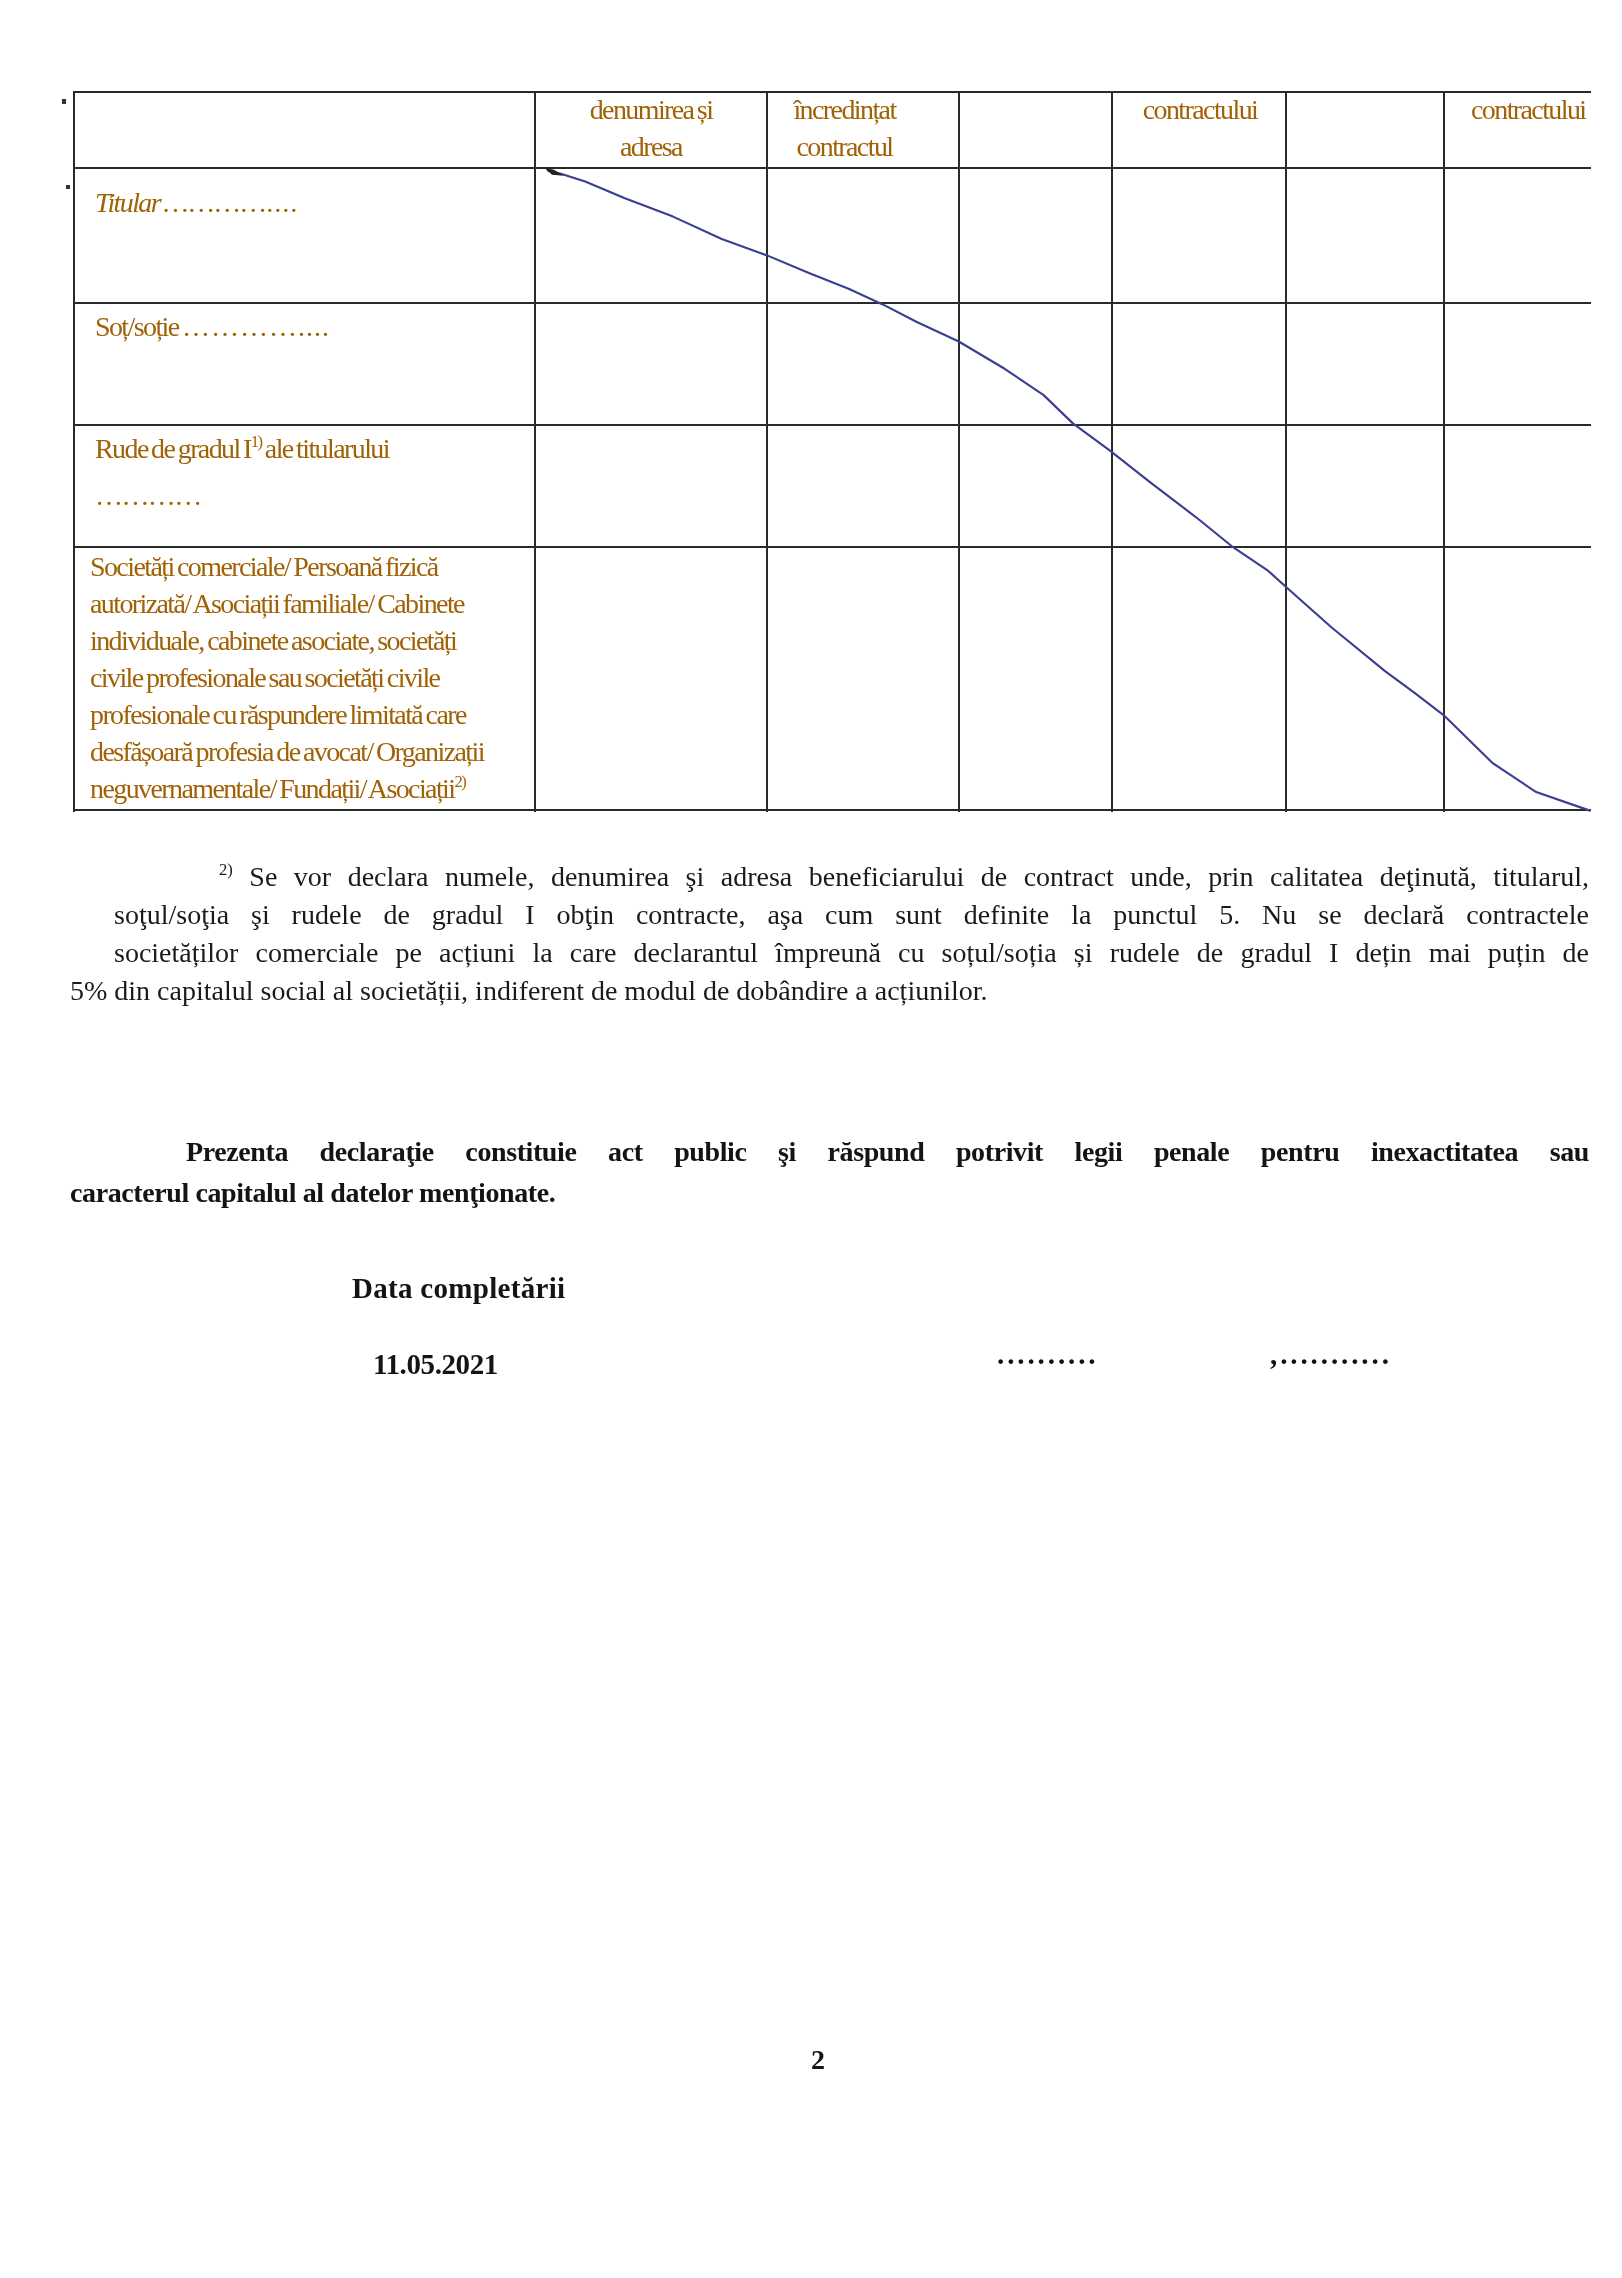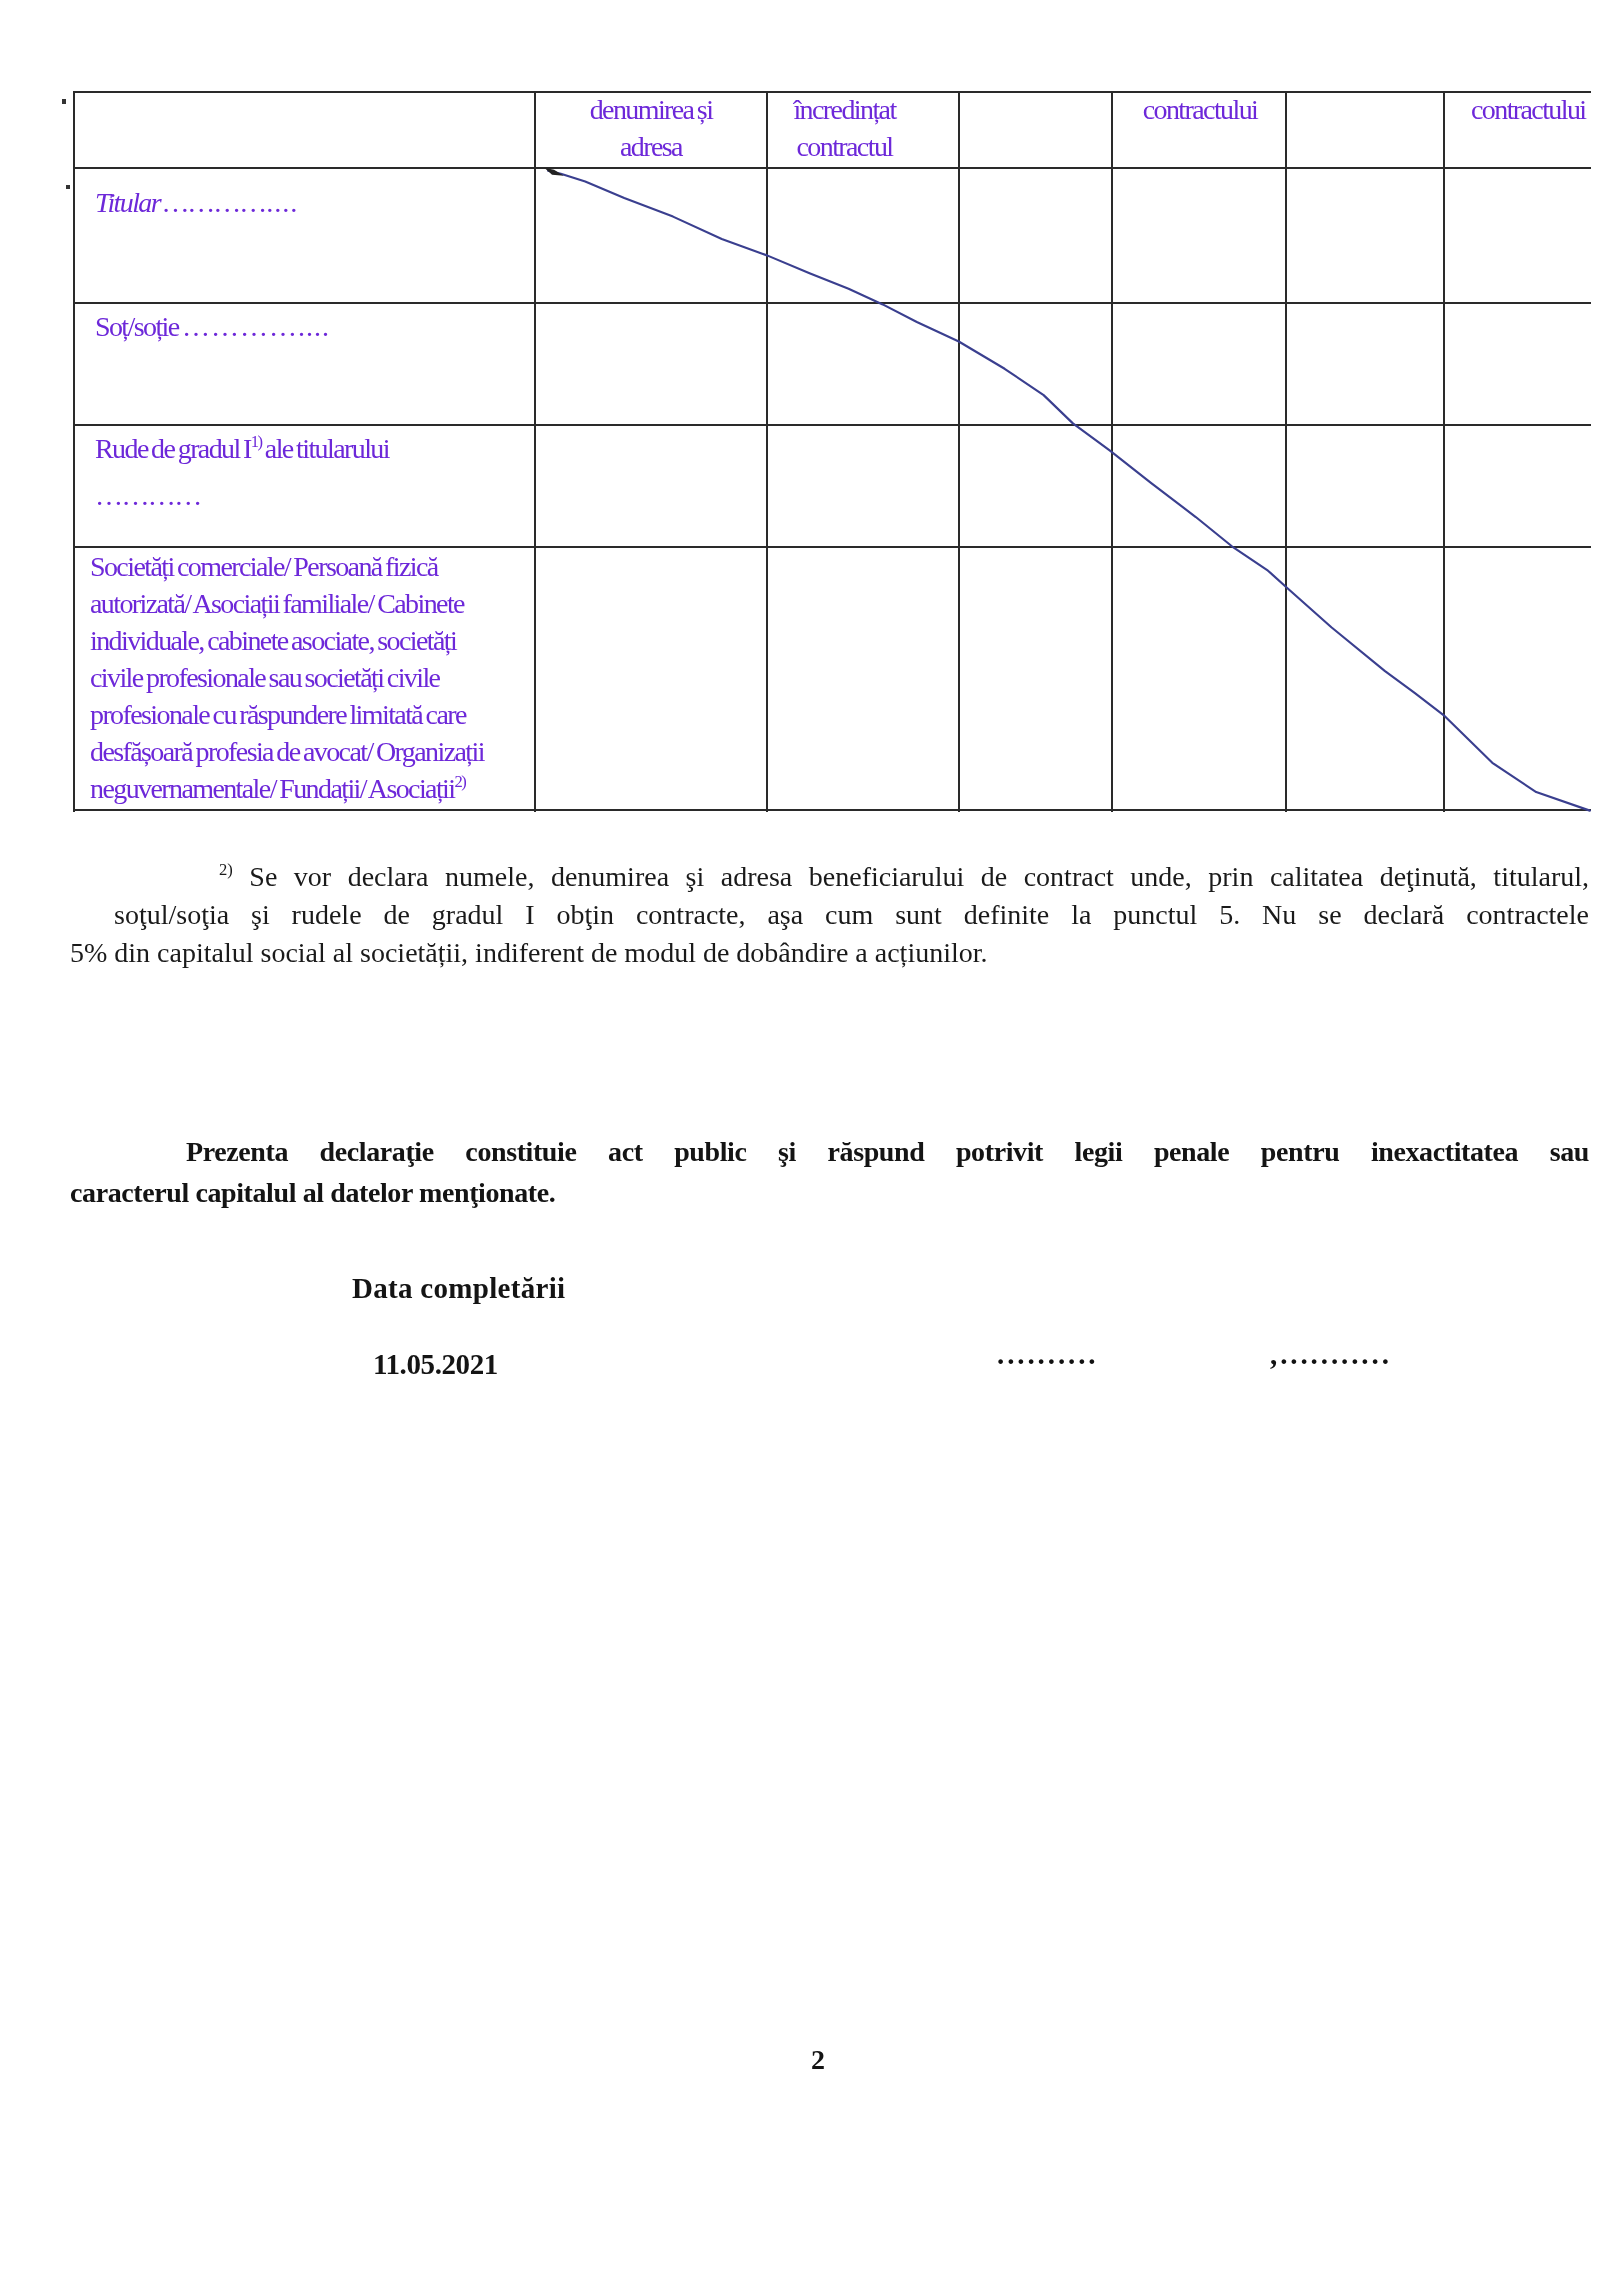--- a/index.html
+++ b/index.html
@@ -1,20 +1,20 @@
 <!DOCTYPE html>
 <html><head>
 <meta charset="utf-8">
 <style>
   html, body { margin: 0; padding: 0; background: #ffffff; }
   body { width: 1623px; height: 2278px; position: relative; overflow: hidden; font-family: "Liberation Serif", serif; color: #141414; }
   .abs { position: absolute; }
   .hline { position: absolute; height: 2px; background: #2a2a2a; }
   .vline { position: absolute; width: 2px; background: #2a2a2a; }
-  .cond { font-family: "Liberation Serif", serif; font-size: 28px; letter-spacing: -1.6px; word-spacing: -2px; line-height: 37px; white-space: nowrap; color: #6d28d9; }
+  .cond { font-family: "Liberation Serif", serif; font-size: 28px; letter-spacing: -1.6px; word-spacing: -2px; line-height: 37px; white-space: nowrap; color: #a16207; }
   .hdr { text-align: center; }
   .mark { position: absolute; width: 3.9px; height: 4.9px; background: #333; }
   .foot { position: absolute; left: 70px; width: 1519px; font-size: 28px; line-height: 38px; text-align: justify; color: #1a1a1a; }
   .foot .line { display: block; white-space: nowrap; }
   .just { text-align: justify; text-align-last: justify; white-space: normal !important; margin-left: 44px; }
   sup { font-size: 16.6px; line-height: 0; vertical-align: 10.7px; }
   .bold { font-weight: bold; font-family: "Liberation Serif", serif; font-size: 28px; letter-spacing: -0.4px; }
   .dots { position: absolute; font-family: "Liberation Serif", serif; font-weight: bold; font-size: 29px; letter-spacing: 2.9px; color: #111; }
 </style>
 </head>
@@ -85,20 +85,21 @@
     <path d="M558,172 L568,174 L578,180 L566,179 Z" fill="#222"></path>
   </svg>
 </div>
 
 <div class="foot" style="top:858px;">
   <span class="line just" style="padding-left:105px;">
     <sup>2)</sup>
     <span>Se vor declara numele, denumirea şi adresa beneficiarului de contract unde, prin calitatea deţinută, titularul,</span>
   </span>
   <span class="line just">soţul/soţia şi rudele de gradul I obţin contracte, aşa cum sunt definite la punctul 5. Nu se declară contractele</span>
+  <span class="line just">societăților comerciale pe acțiuni la care declarantul împreună cu soțul/soția și rudele de gradul I dețin mai puțin de</span>
   <span class="line">5% din capitalul social al societății, indiferent de modul de dobândire a acțiunilor.</span>
 </div>
 
 <div class="abs bold" style="left:70px; top:1131px; width:1519px; line-height:41px;">
   <div class="just" style="padding-left:72px; word-spacing:5.9px;">Prezenta declaraţie constituie act public şi răspund potrivit legii penale pentru inexactitatea sau</div>
   <div>caracterul capitalul al datelor menţionate.</div>
 </div>
 
 <div class="abs bold" style="left:328px; top:1272px; font-size:29px; letter-spacing:0.3px;margin-left:24px;">Data completării</div>
 <div class="abs bold" style="left:373px; top:1348px; font-size:29px;">11.05.2021</div>

